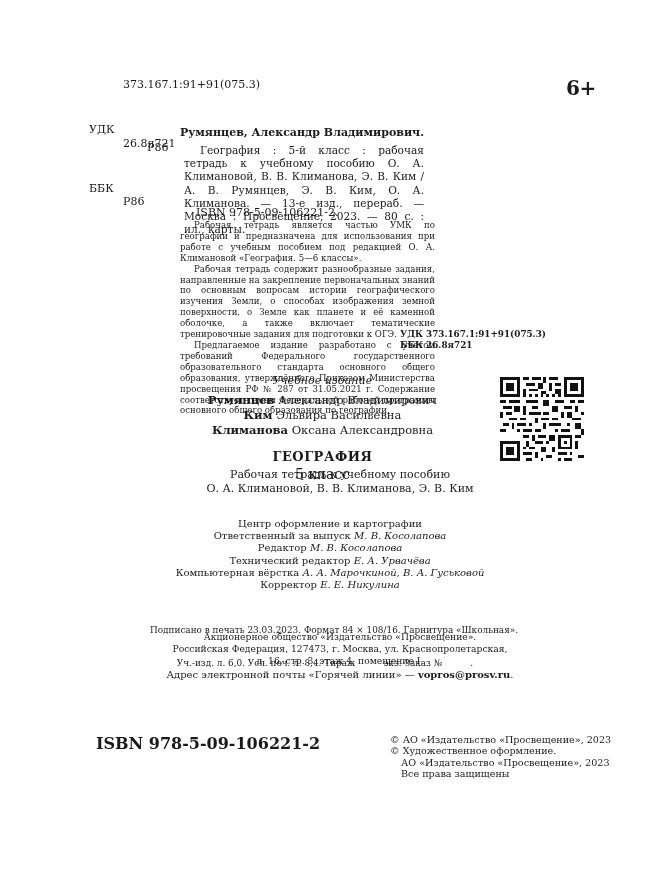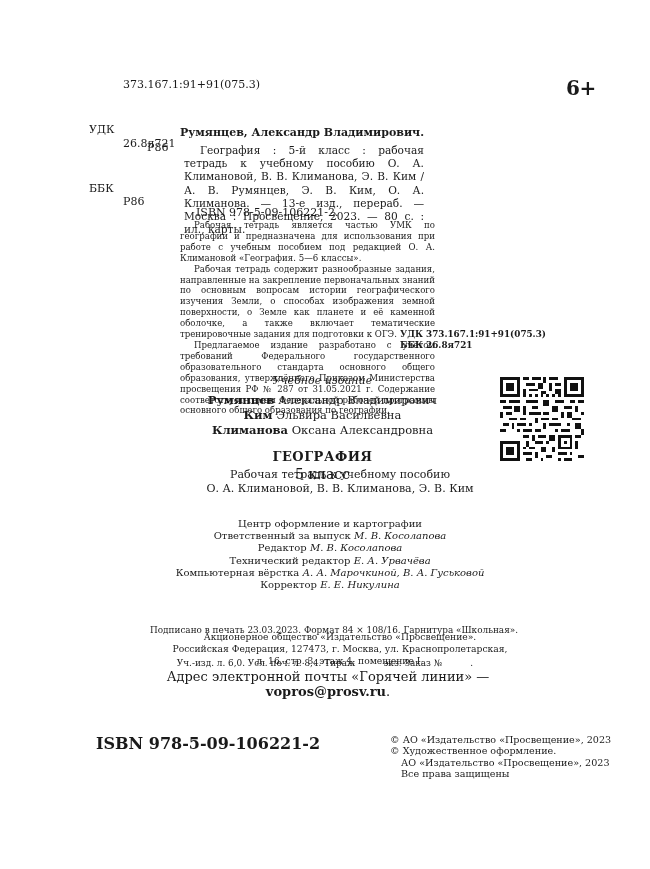--- a/index.html
+++ b/index.html
@@ -36,21 +36,21 @@
   .authors { left: 180px; top: 393px; width: 285px; font-size: 11.5px; line-height: 15px; }
   .qr { left: 500px; top: 377px; width: 84px; height: 84px; }
 
   .title { left: 180px; top: 449px; width: 285px; font-size: 13px; font-weight: bold; letter-spacing: 0.5px; }
   .grade { left: 180px; top: 466px; width: 285px; font-size: 14px; }
   .subtitle { left: 180px; top: 468px; width: 320px; font-size: 11px; line-height: 14px; }
   .staff { left: 160px; top: 518px; width: 340px; font-size: 10px; line-height: 12.2px; }
 
   .print { left: 150px; top: 602px; width: 350px; font-size: 8.9px; line-height: 11.3px; }
   .publisher { left: 150px; top: 631px; width: 380px; font-size: 9.2px; line-height: 11.8px; }
-  .hotline { left: 138px; top: 669px; width: 380px; font-size: 13px; }
+  .hotline { left: 150px; top: 669px; width: 380px; font-size: 10px; }
 
   .isbn-bottom { left: 96px; top: 734px; font-size: 16px; font-weight: bold; }
   .copyright { left: 390px; top: 734px; font-size: 9.6px; line-height: 11.4px; }
   .copyright .pad { padding-left: 11px; }
 </style>
 </head>
 <body>
 
 <div class="abs codes">
   <div class="row">

